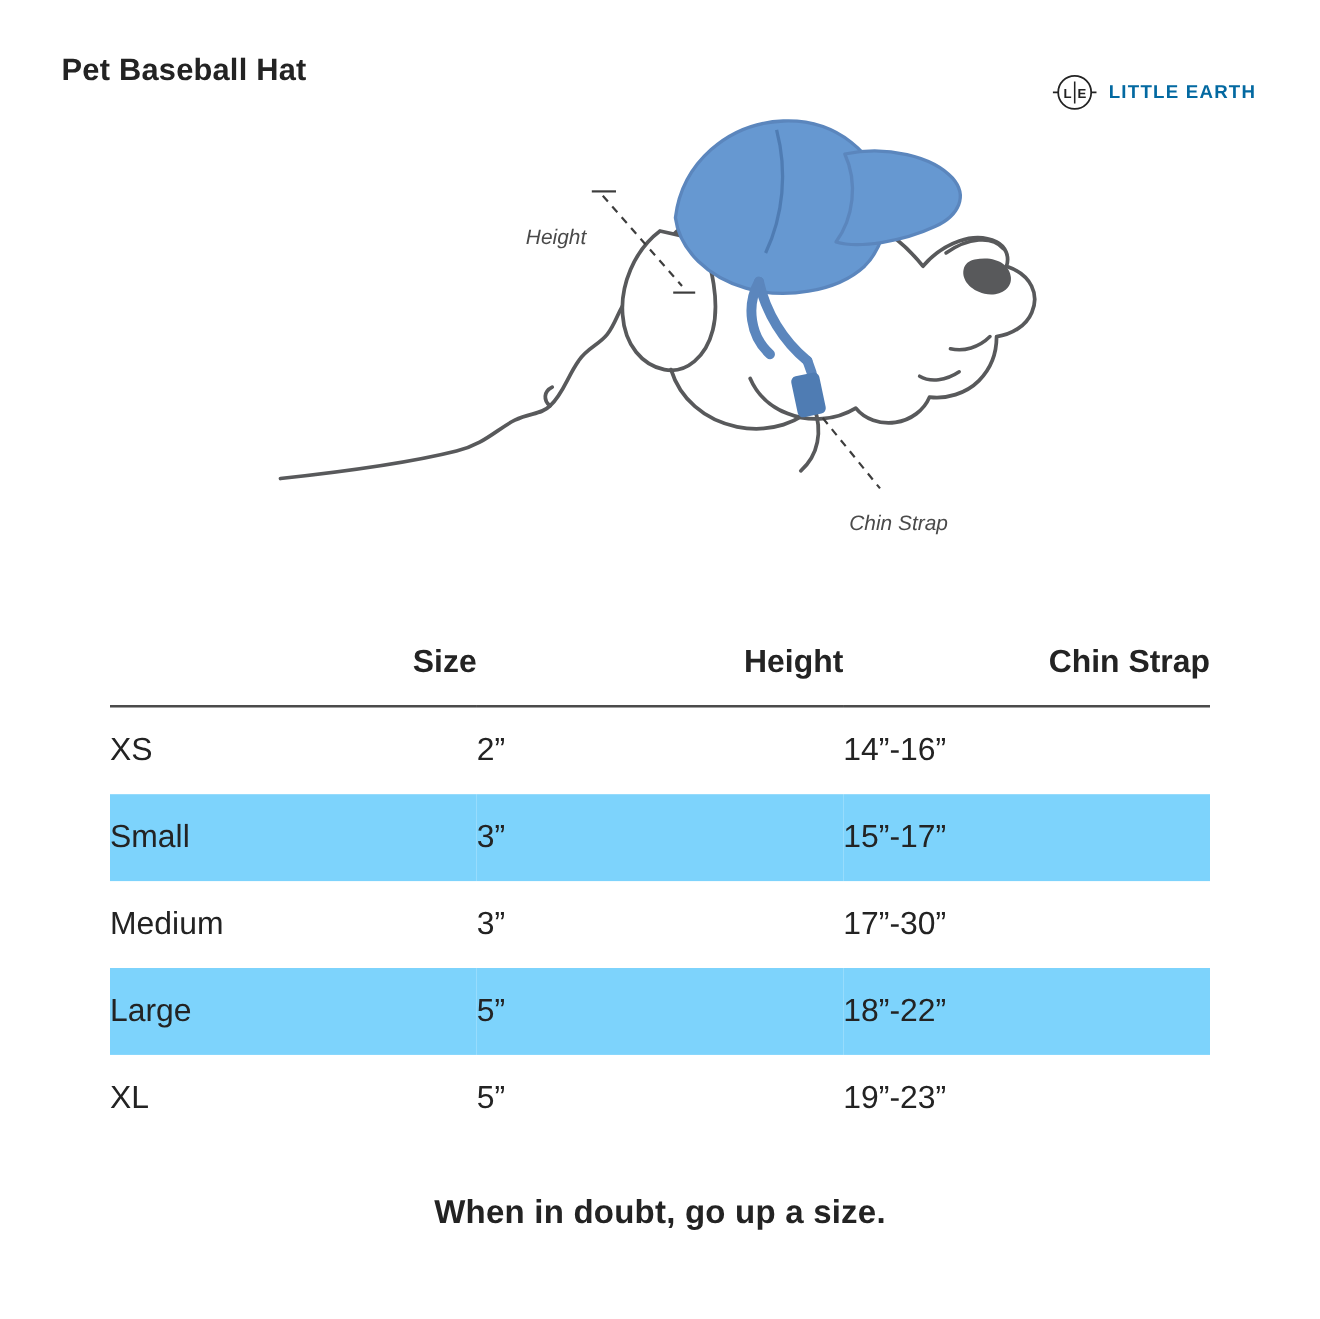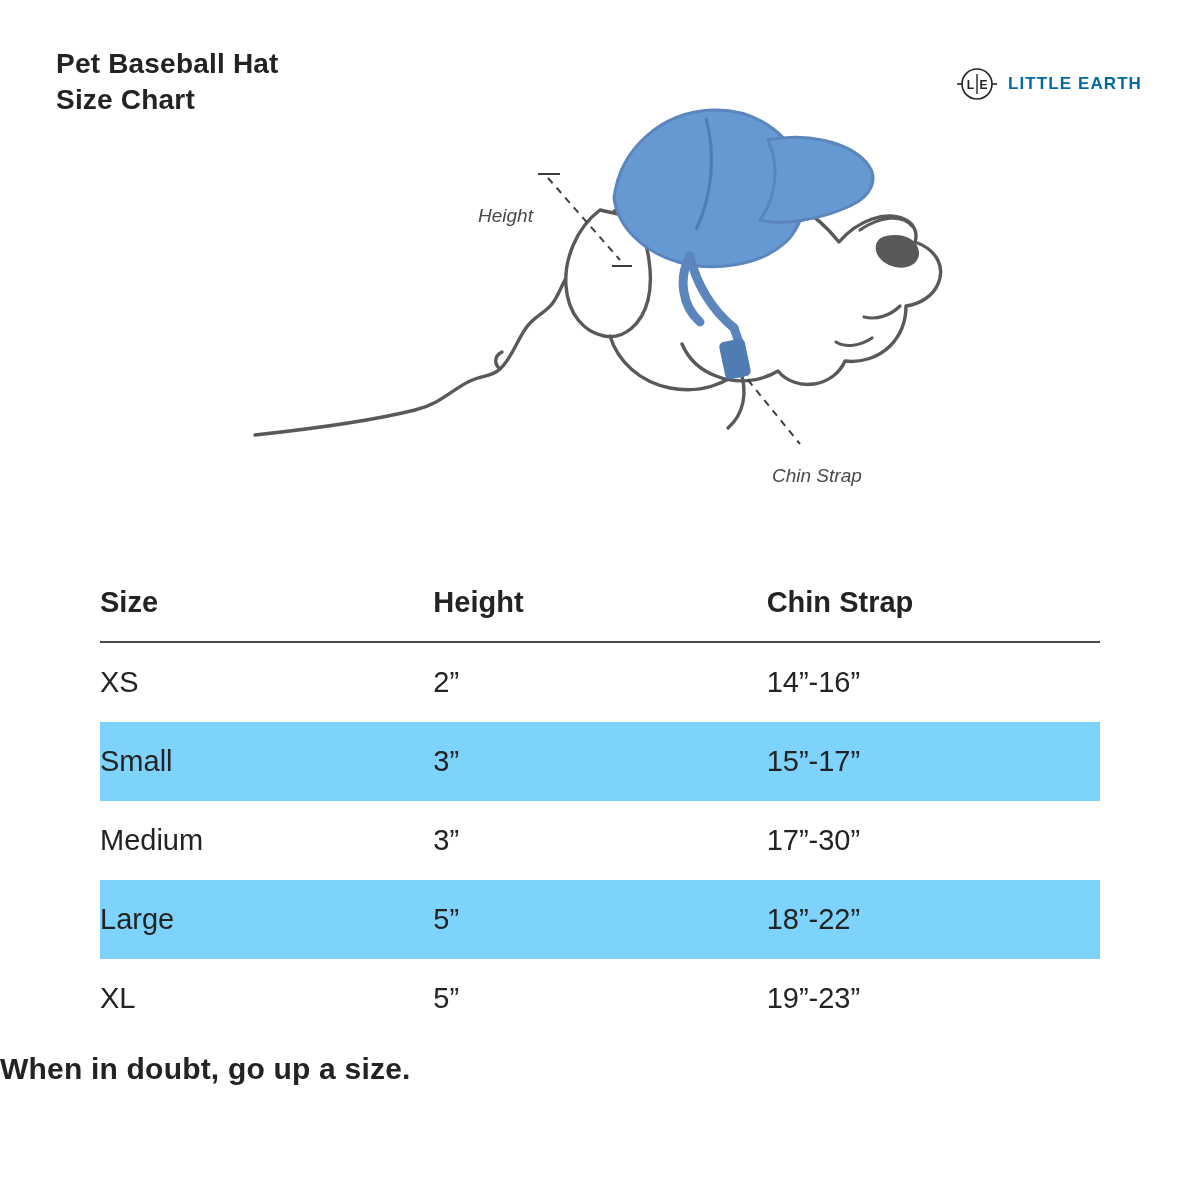--- a/index.html
+++ b/index.html
@@ -79,21 +79,21 @@
     top: 570px;
     width: 1000px;
     border-collapse: collapse;
     table-layout: fixed;
   }
   .size-table th {
     font-size: 29px;
     font-weight: bold;
     color: #232323;
     padding: 16px 0 22px 0;
-    text-align: left;
+    text-align: right;
   }
   .size-table thead tr {
     border-bottom: 2px solid #4a4a4a;
   }
   .size-table td {
     font-size: 29px;
     font-weight: normal;
     color: #232323;
     padding: 23px 0;
     text-align: left;
@@ -103,35 +103,35 @@
   }
   .col-size { width: 33.33%; }
   .col-height { width: 33.33%; }
   .col-strap { width: 33.33%; }
 
   
   .footer-note {
     position: absolute;
     left: 0;
     right: 0;
-    top: 1052px;
+    top: 1086px;
+    text-align: center;
     font-size: 30px;
     font-weight: bold;
     color: #232323;
     letter-spacing: 0.2px;
   }
 </style>
 </head>
 <body>
 
 <div class="page">
 
   <div class="title-block">
     <span class="title-line">Pet Baseball Hat</span>
-    <span class="title-line">Size Chart</span>
   </div>
 
   <div class="brand">
     <div class="brand-mark">
       <svg width="40" height="40" viewBox="0 0 40 40" aria-hidden="true">
         <circle cx="20" cy="20" r="15" fill="none" stroke="#232323" stroke-width="1.6"></circle>
         <line x1="0" y1="20" x2="5" y2="20" stroke="#232323" stroke-width="1.6"></line>
         <line x1="35" y1="20" x2="40" y2="20" stroke="#232323" stroke-width="1.6"></line>
         <line x1="20" y1="10" x2="20" y2="30" stroke="#232323" stroke-width="1.4"></line>
         <text x="13.5" y="25" font-family="Liberation Sans, sans-serif" font-size="12" font-weight="bold" fill="#232323" text-anchor="middle">L</text>

